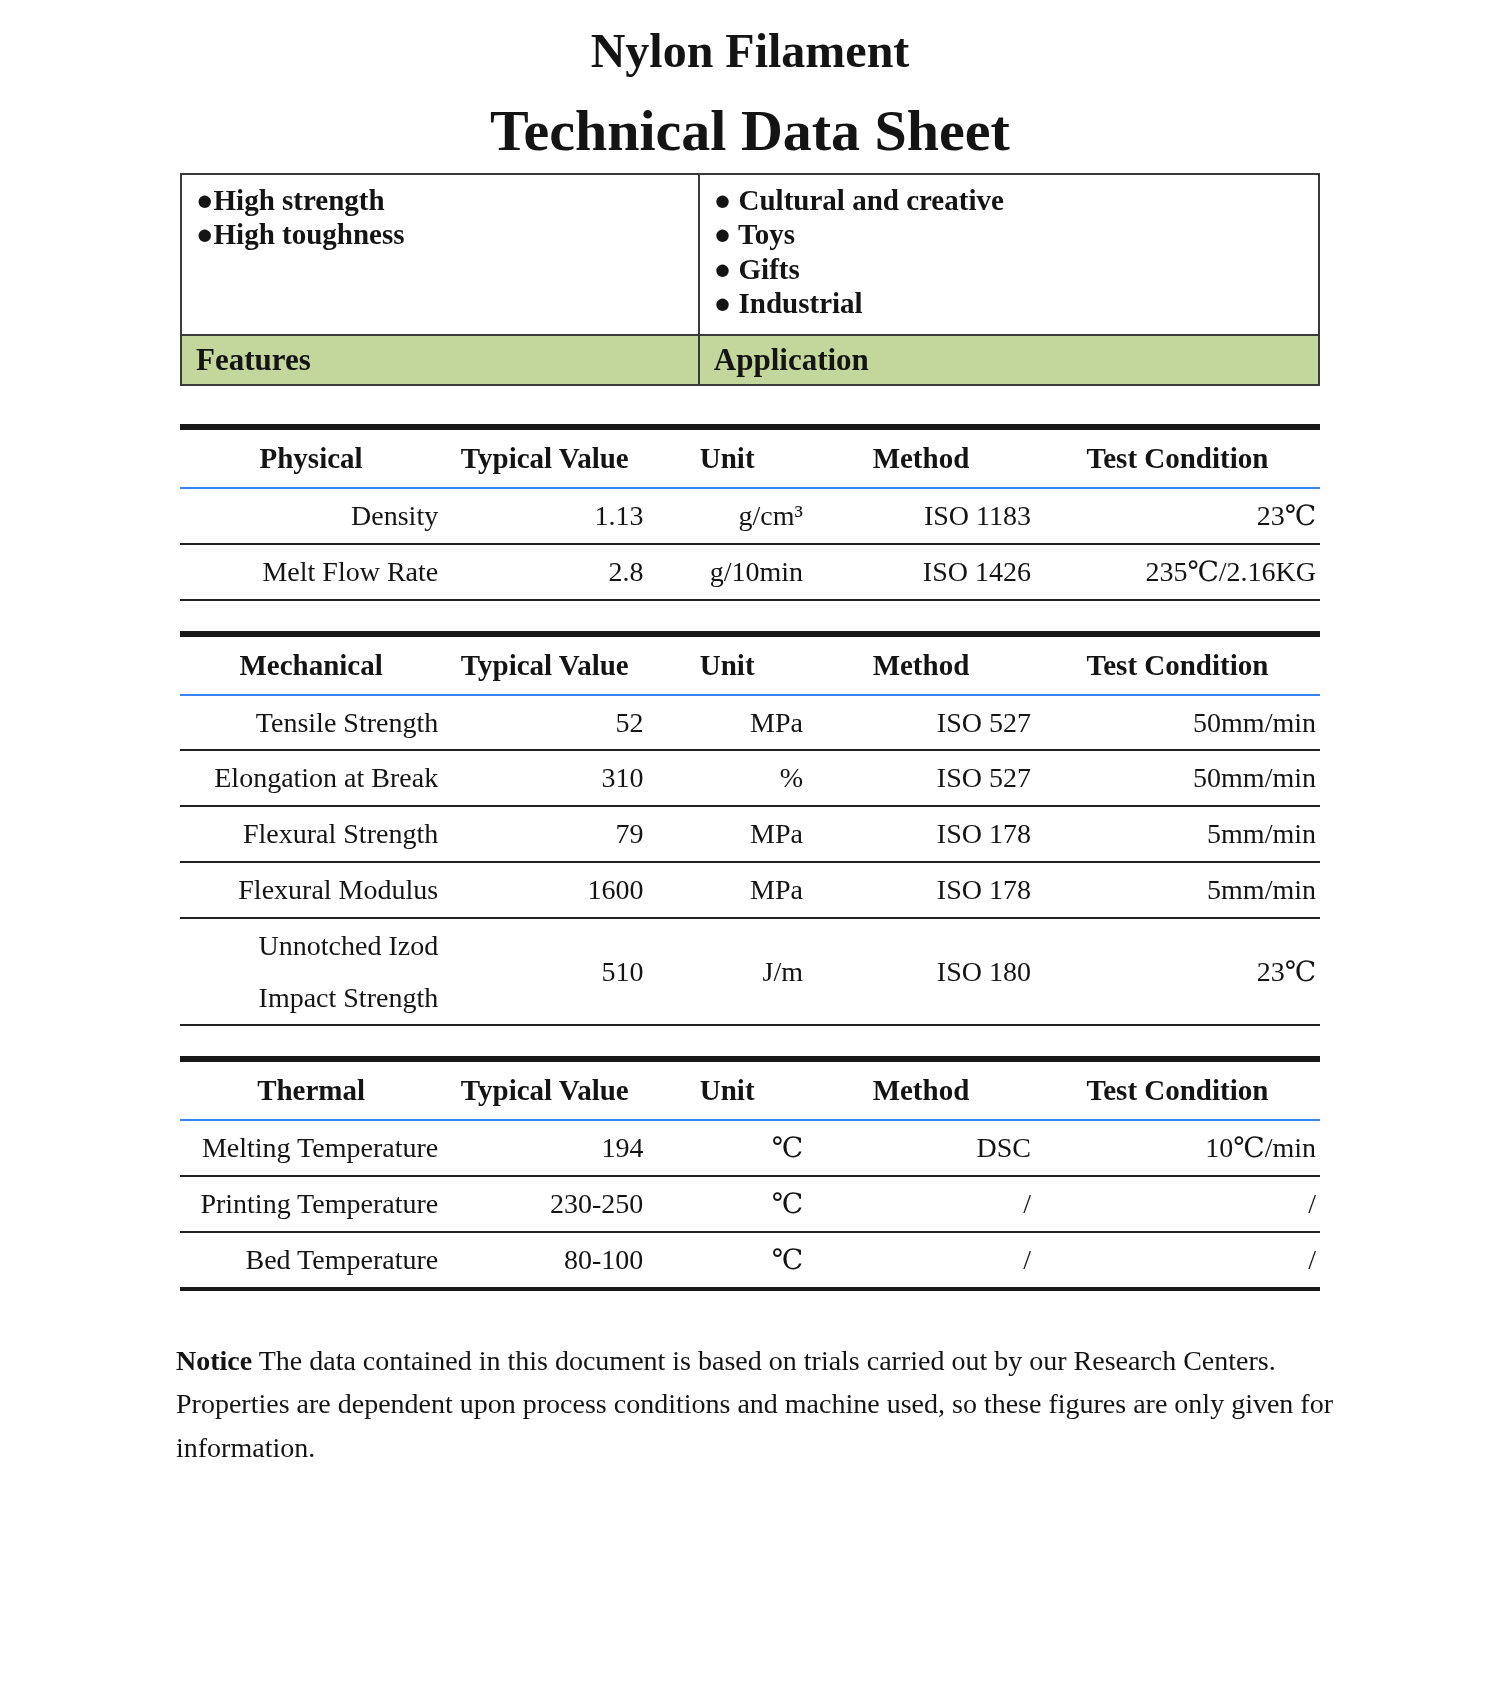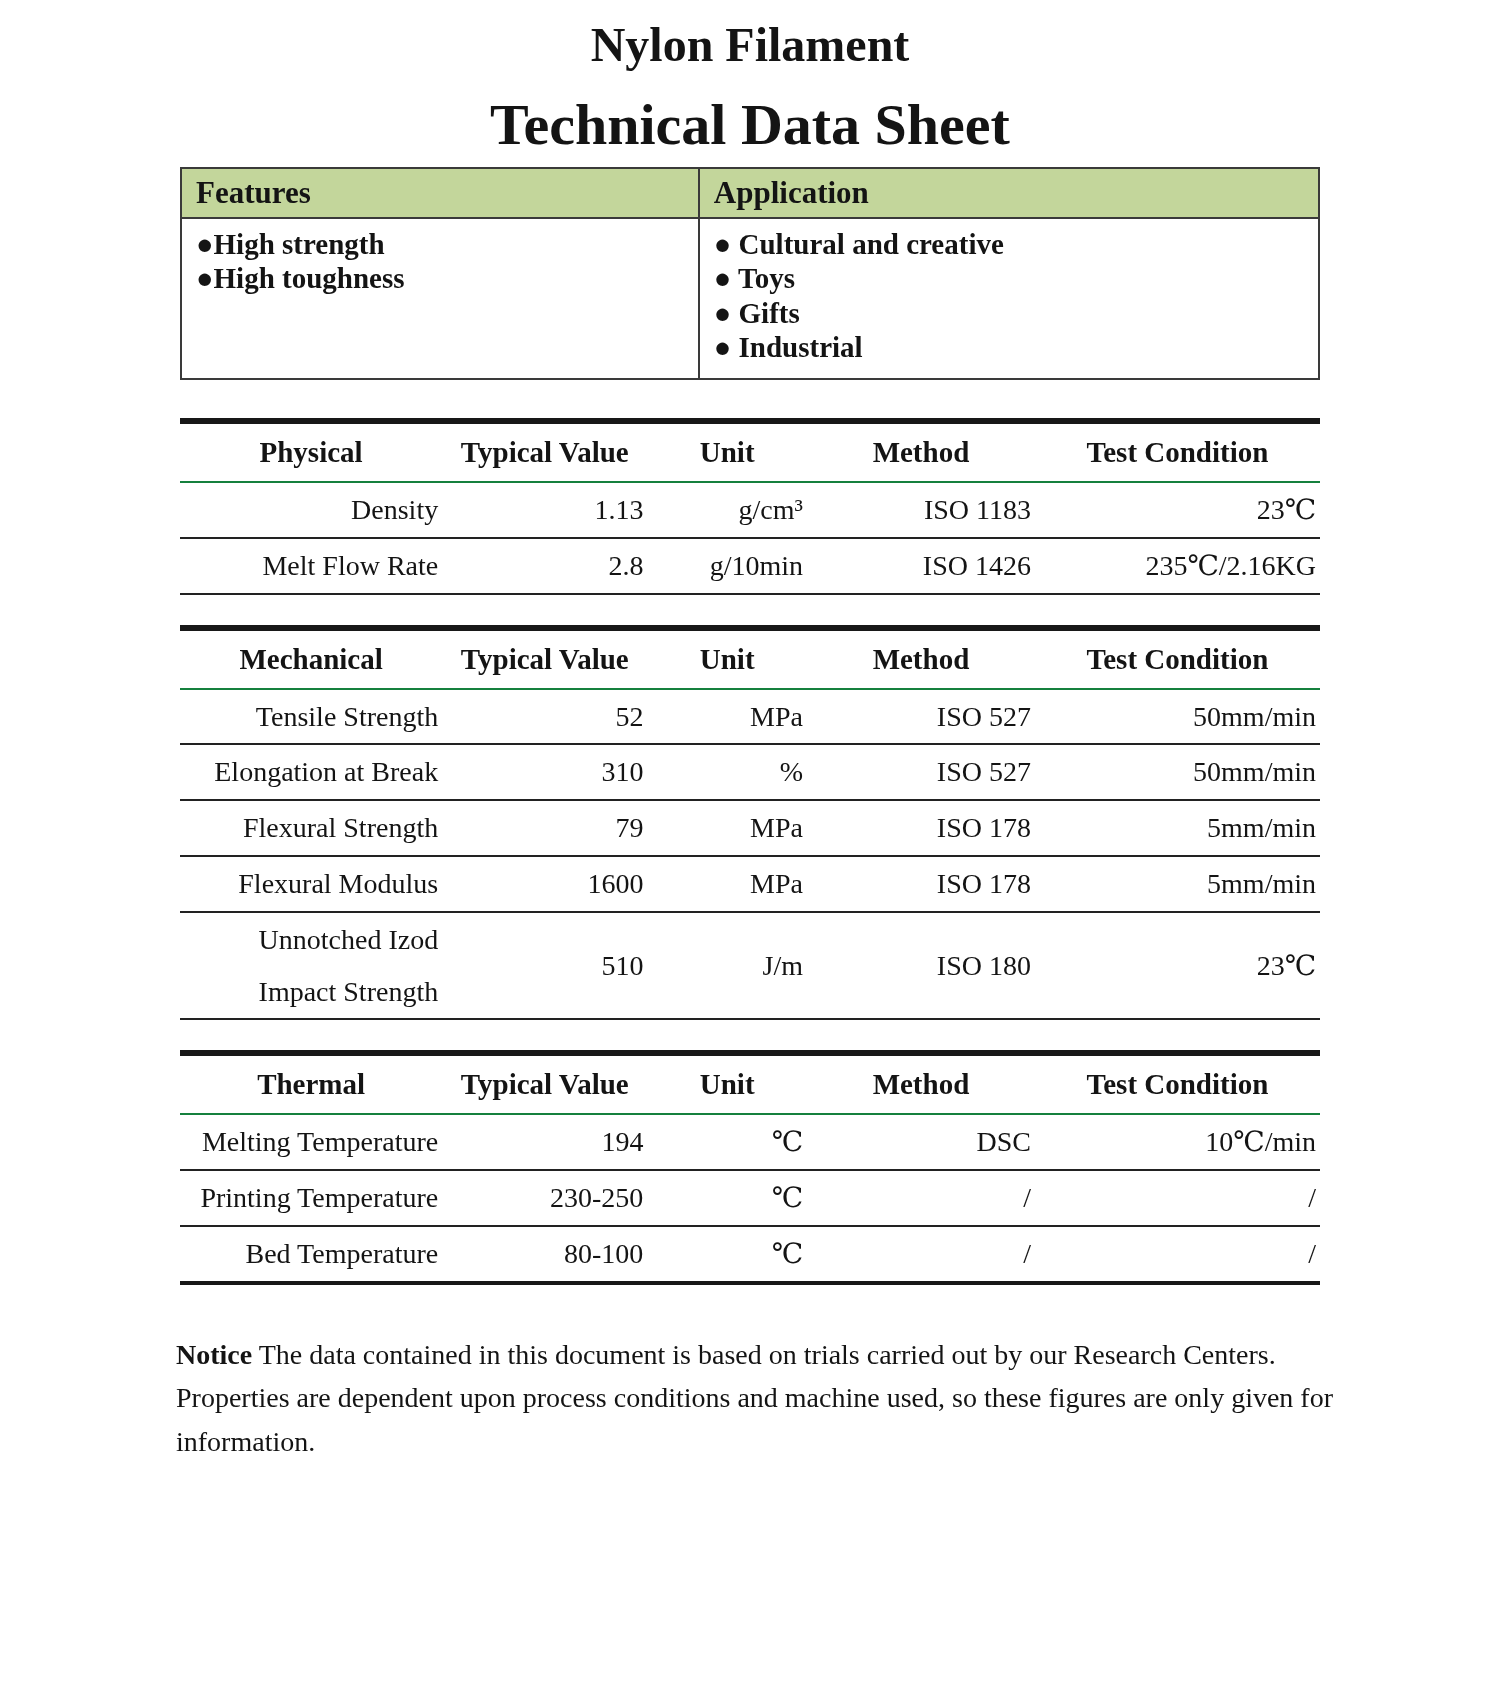--- a/index.html
+++ b/index.html
@@ -13,20 +13,21 @@
   .page {
     width: 1140px;
     margin: 0 auto;
     padding-top: 16px;
   }
   .title {
     text-align: center;
     font-size: 48px;
     font-weight: bold;
     line-height: 1.2;
+    margin-top: 6px;
   }
   .subtitle {
     text-align: center;
     font-size: 58px;
     font-weight: bold;
     line-height: 1.2;
     margin-top: 16px;
     margin-bottom: 8px;
   }
   
@@ -65,21 +66,21 @@
     border-collapse: collapse;
     border-top: 6px solid #181818;
     margin-bottom: 30px;
   }
   .data-table:last-child { border-bottom: 4px solid #181818; }
   .data-table th {
     font-size: 29px;
     font-weight: bold;
     text-align: center;
     padding: 12px 4px;
-    border-bottom: 2px solid #15803d;
+    border-bottom: 2px solid #3b82f6;
   }
   .data-table td {
     font-size: 28px;
     text-align: right;
     border-bottom: 2px solid #222;
     line-height: 1.85;
     padding: 1px 4px;
     white-space: pre-line;
   }
   .data-table th:nth-child(1), .data-table td:nth-child(1) { width: 23%; }
@@ -100,40 +101,40 @@
 </head>
 <body>
 
 <div class="page">
 
   <div class="title">Nylon Filament</div>
   <div class="subtitle">Technical Data Sheet</div>
 
   <table class="fa-table">
     <tbody>
-      <tr>
-        <th class="fa-col-left">Features</th>
-        <th class="fa-col-right">Application</th>
-      </tr>
       <tr>
         <td>
           <div id="features-list">
               <div class="feat-item">●High strength</div>
               <div class="feat-item">●High toughness</div>
             </div>
         </td>
         <td>
           <div id="application-list">
               <div class="feat-item">● Cultural and creative</div>
               <div class="feat-item">● Toys</div>
               <div class="feat-item">● Gifts</div>
               <div class="feat-item">● Industrial</div>
             </div>
         </td>
       </tr>
+      <tr>
+        <th class="fa-col-left">Features</th>
+        <th class="fa-col-right">Application</th>
+      </tr>
     </tbody>
   </table>
 
   <div id="sections">
       <table class="data-table">
         <thead>
           <tr>
             <th>Physical</th>
             <th>Typical Value</th>
             <th>Unit</th>

